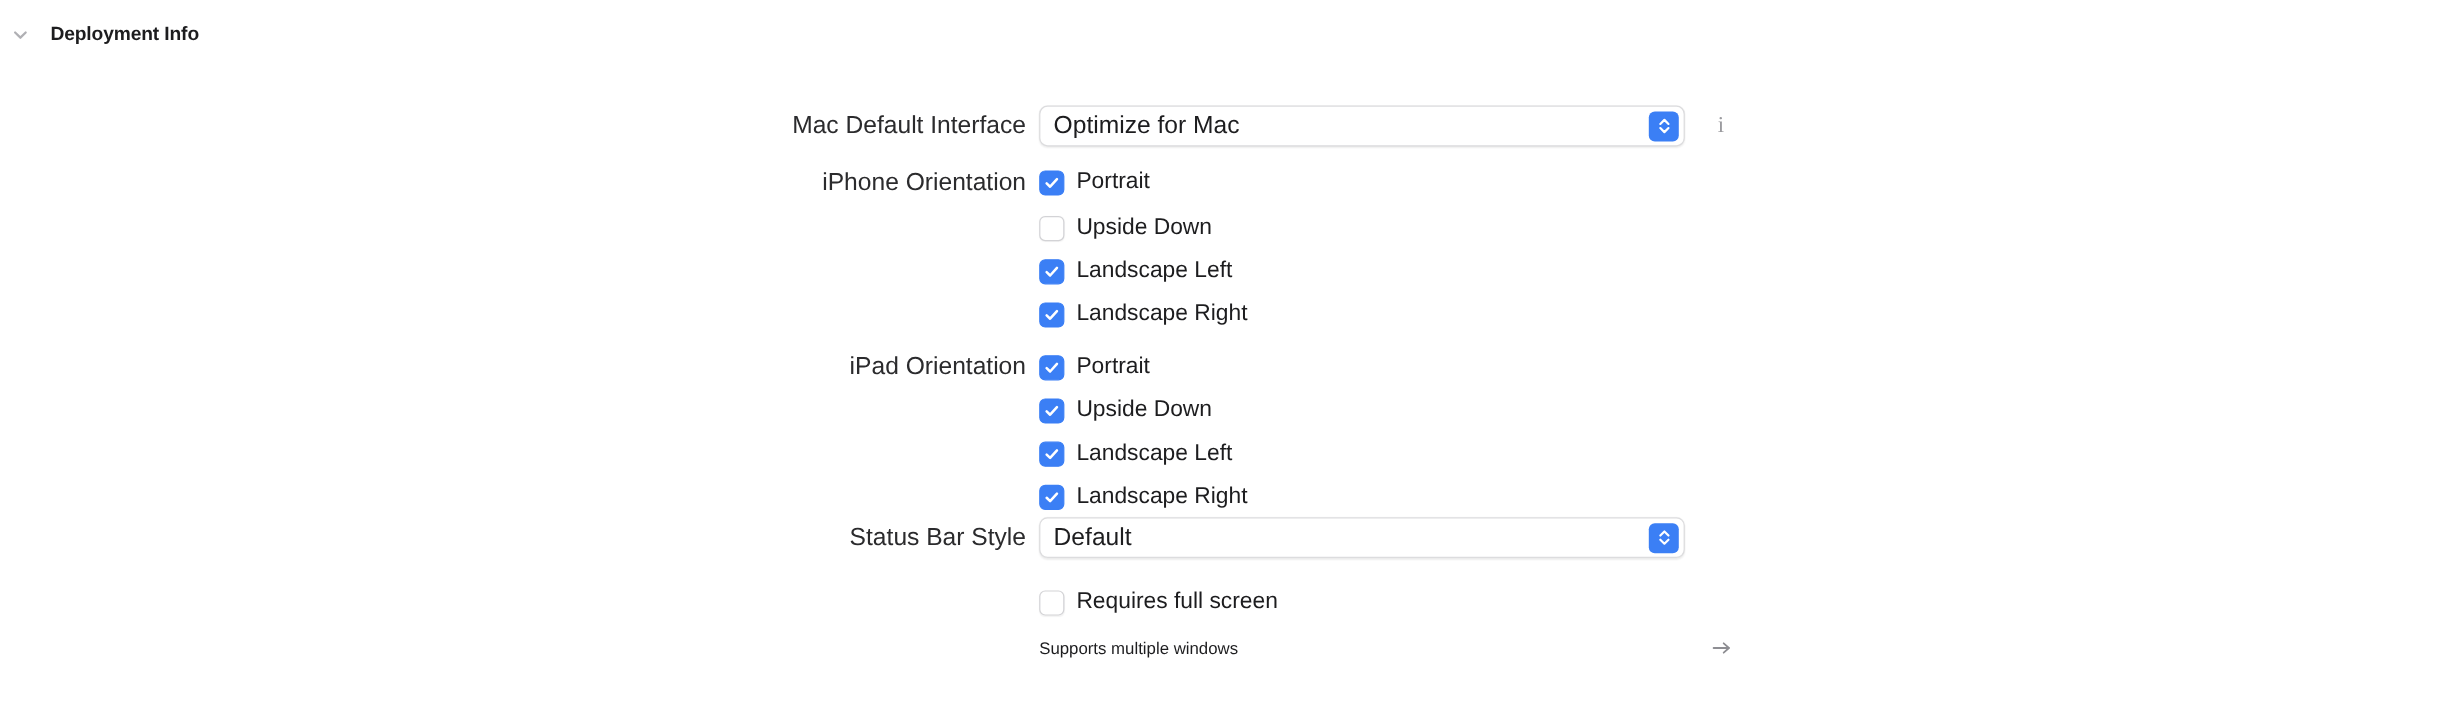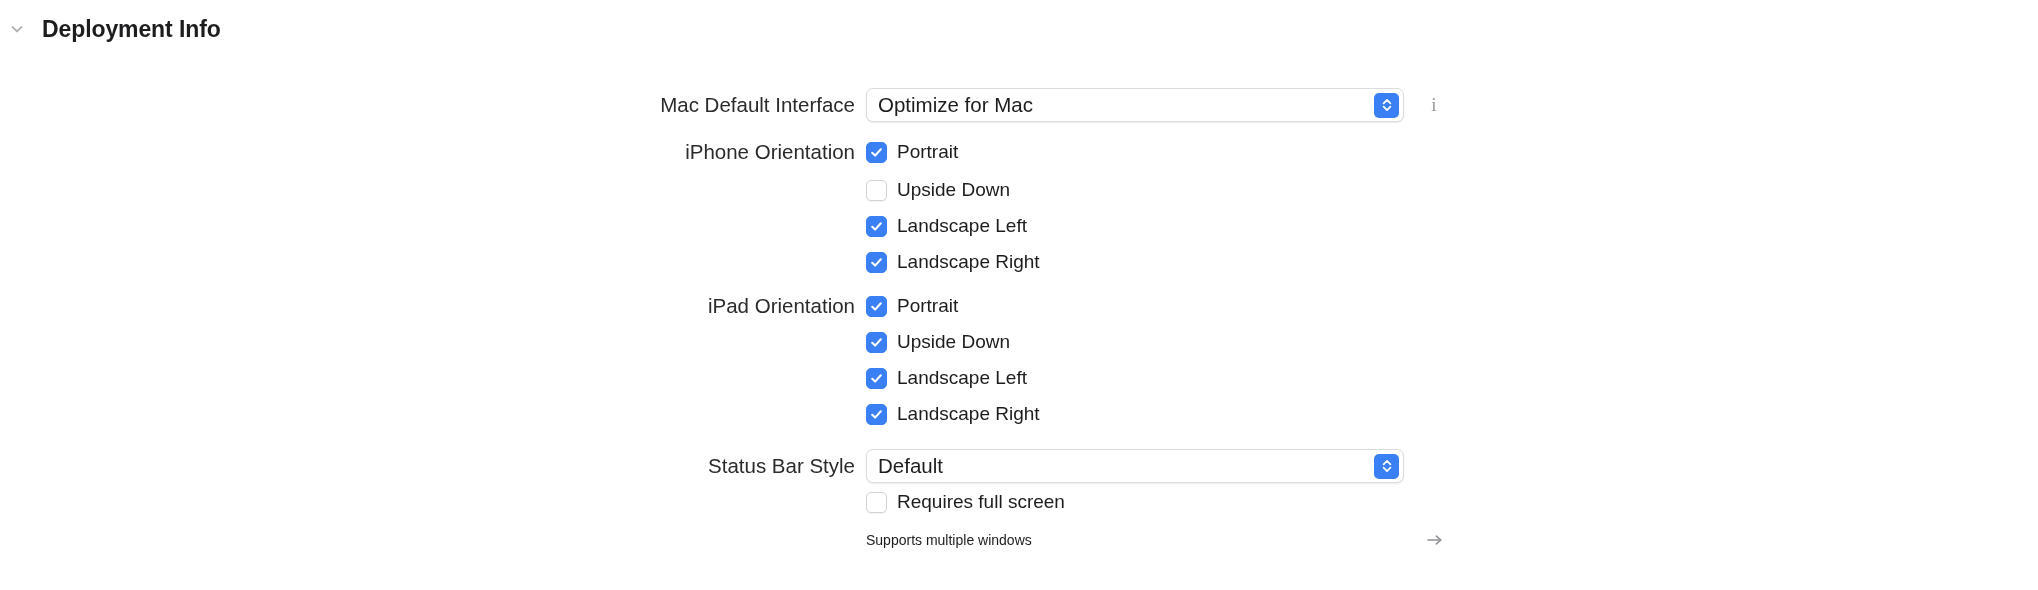--- a/index.html
+++ b/index.html
@@ -35,21 +35,21 @@
   .disclosure {
     width: 34px;
     height: 30px;
     display: flex;
     align-items: center;
     justify-content: center;
     cursor: default;
   }
   .disclosure svg { display: block; }
   .section-title {
-    font-size: 23px;
+    font-size: 16px;
     font-weight: bold;
     letter-spacing: -0.1px;
     color: #1d1d1f;
     margin-left: 8px;
     white-space: nowrap;
   }
 
   
   .form {
     position: absolute;
@@ -313,21 +313,21 @@
           <span class="checkbox on">
             <svg width="15" height="15" viewBox="0 0 15 15" aria-hidden="true">
               <path d="M3.2 7.8 L6.1 10.6 L11.8 4.3" fill="none" stroke="#ffffff" stroke-width="2.1" stroke-linecap="round" stroke-linejoin="round"></path>
             </svg>
           </span>
           <span class="check-label">Landscape Right</span>
         </div>
       </div>
     </div>
 
-    <div class="row" style="top:449px; left:0; width:2038px;">
+    <div class="row" style="top:431px; left:0; width:2038px;">
       <div class="row-label">Status Bar Style</div>
       <div class="row-control">
         <div class="popup">
           <span class="popup-value">Default</span>
           <span class="popup-stepper">
             <svg width="14" height="16" viewBox="0 0 14 16" aria-hidden="true">
               <path d="M3.6 6.3 L7 2.9 L10.4 6.3" fill="none" stroke="#ffffff" stroke-width="1.8" stroke-linecap="round" stroke-linejoin="round"></path>
               <path d="M3.6 9.7 L7 13.1 L10.4 9.7" fill="none" stroke="#ffffff" stroke-width="1.8" stroke-linecap="round" stroke-linejoin="round"></path>
             </svg>
           </span>

